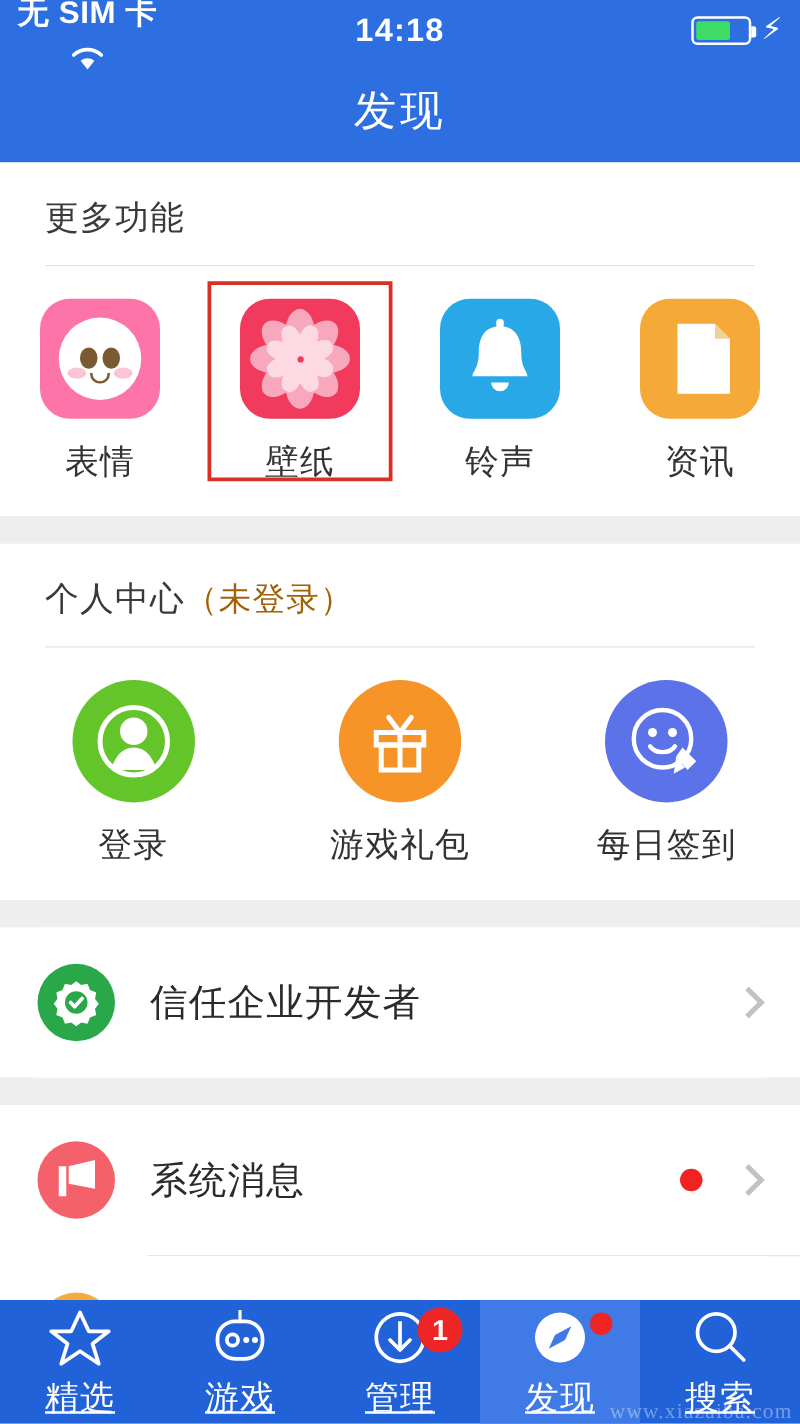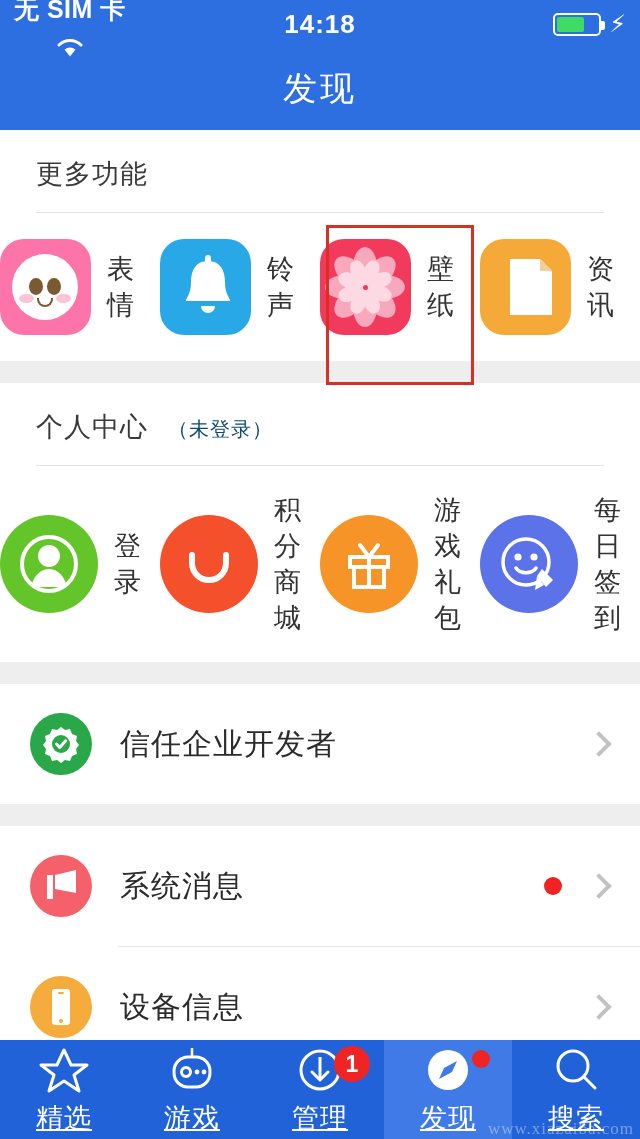--- a/index.html
+++ b/index.html
@@ -41,26 +41,26 @@
   }
 
   
   .content{ position:absolute; top:130px; left:0; right:0; bottom:0; background:#f0f0f0; overflow:hidden;}
   .card{ background:#fff; }
   .gap{ height:22px; background:#eeeeee; }
 
   .sec-title{
     font-size:27px; color:#3a3a3a; padding:26px 36px 20px 36px; letter-spacing:1px;
   }
-  .sec-title .sub{ color:#0c4a6e; font-size:20px;margin-left:20px; }
+  .sec-title .sub{ color:#a16207; font-size:26px; }
   .hr{ height:1px; background:#e3e3e3; margin:0 36px; }
 
   .grid{ display:flex; padding:26px 0 26px 0;}
   .grid .cell{
-    flex:1; display:flex; flex-direction:row; align-items:center; gap:16px;
+    flex:1; display:flex; flex-direction:column; align-items:center; gap:16px;
     position:relative;
   }
   .cell .label{ font-size:27px; color:#333; letter-spacing:1px;}
   .highlight-box{
     position:absolute; left:50%; transform:translateX(-50%);
     top:-14px; width:148px; height:160px;
     border:3px solid #d93025; pointer-events:none;
   }
 
   
@@ -184,31 +184,20 @@
           <div class="appicon ico-emoji">
             <div class="face">
               <span class="eye l"></span>
                 <span class="eye r"></span>
               <span class="blush l"></span>
                 <span class="blush r"></span>
               <span class="mouth"></span>
             </div>
           </div>
           <div class="label">表情</div>
-        </div>
-
-        <div class="cell">
-          <div class="appicon ico-bell">
-            <svg width="96" height="96" viewBox="0 0 96 96">
-              <path d="M48 22 C36 22 31 31 31 43 c0 13 -5 15 -5 19 h44 c0 -4 -5 -6 -5 -19 C65 31 60 22 48 22 Z" fill="#fff"></path>
-              <rect x="45" y="16" width="6" height="8" rx="3" fill="#fff"></rect>
-              <path d="M41 67 a7 7 0 0 0 14 0 Z" fill="#fff"></path>
-            </svg>
-          </div>
-          <div class="label">铃声</div>
         </div>
 
         <div class="cell">
           <div class="appicon ico-wall">
             <span class="petal" style="transform:translate(-50%,0) rotate(0deg)"></span>
             <span class="petal" style="transform:translate(-50%,0) rotate(45deg)"></span>
             <span class="petal" style="transform:translate(-50%,0) rotate(90deg)"></span>
             <span class="petal" style="transform:translate(-50%,0) rotate(135deg)"></span>
             <span class="petal" style="transform:translate(-50%,0) rotate(180deg)"></span>
             <span class="petal" style="transform:translate(-50%,0) rotate(225deg)"></span>
@@ -222,20 +211,31 @@
             <span class="petal2" style="transform:translate(-50%,0) rotate(247deg)"></span>
             <span class="petal2" style="transform:translate(-50%,0) rotate(292deg)"></span>
             <span class="petal2" style="transform:translate(-50%,0) rotate(337deg)"></span>
             <span class="core"></span>
           </div>
           <div class="label">壁纸</div>
           <div class="highlight-box"></div>
         </div>
 
         <div class="cell">
+          <div class="appicon ico-bell">
+            <svg width="96" height="96" viewBox="0 0 96 96">
+              <path d="M48 22 C36 22 31 31 31 43 c0 13 -5 15 -5 19 h44 c0 -4 -5 -6 -5 -19 C65 31 60 22 48 22 Z" fill="#fff"></path>
+              <rect x="45" y="16" width="6" height="8" rx="3" fill="#fff"></rect>
+              <path d="M41 67 a7 7 0 0 0 14 0 Z" fill="#fff"></path>
+            </svg>
+          </div>
+          <div class="label">铃声</div>
+        </div>
+
+        <div class="cell">
           <div class="appicon ico-news">
             <svg width="96" height="96" viewBox="0 0 96 96">
               <path d="M30 20 h30 l12 12 v44 h-42 Z" fill="#fff"></path>
               <path d="M60 20 l12 12 h-12 Z" fill="#f0d09a"></path>
             </svg>
           </div>
           <div class="label">资讯</div>
         </div>
 
       </div>
@@ -254,28 +254,20 @@
           <div class="circ c-login">
             <svg width="98" height="98" viewBox="0 0 98 98">
               <circle cx="49" cy="49" r="27" fill="none" stroke="#fff" stroke-width="4"></circle>
               <circle cx="49" cy="41" r="11" fill="#fff"></circle>
               <path d="M31 72 c3 -13 11 -18 18 -18 c7 0 15 5 18 18 Z" fill="#fff"></path>
             </svg>
           </div>
           <div class="label">登录</div>
         </div>
 
-        <div class="cell">
-          <div class="circ c-mall">
-            <svg width="98" height="98" viewBox="0 0 98 98">
-              <path d="M32 40 v8 a17 17 0 0 0 34 0 v-8" fill="none" stroke="#fff" stroke-width="6" stroke-linecap="round"></path>
-            </svg>
-          </div>
-          <div class="label">积分商城</div>
-        </div>
 
         <div class="cell">
           <div class="circ c-gift">
             <svg width="98" height="98" viewBox="0 0 98 98">
               <rect x="30" y="42" width="38" height="10" fill="none" stroke="#fff" stroke-width="4"></rect>
               <rect x="34" y="52" width="30" height="20" fill="none" stroke="#fff" stroke-width="4"></rect>
               <line x1="49" y1="42" x2="49" y2="72" stroke="#fff" stroke-width="4"></line>
               <path d="M49 42 L40 30 M49 42 L58 30" stroke="#fff" stroke-width="4" fill="none" stroke-linecap="round"></path>
             </svg>
           </div>

